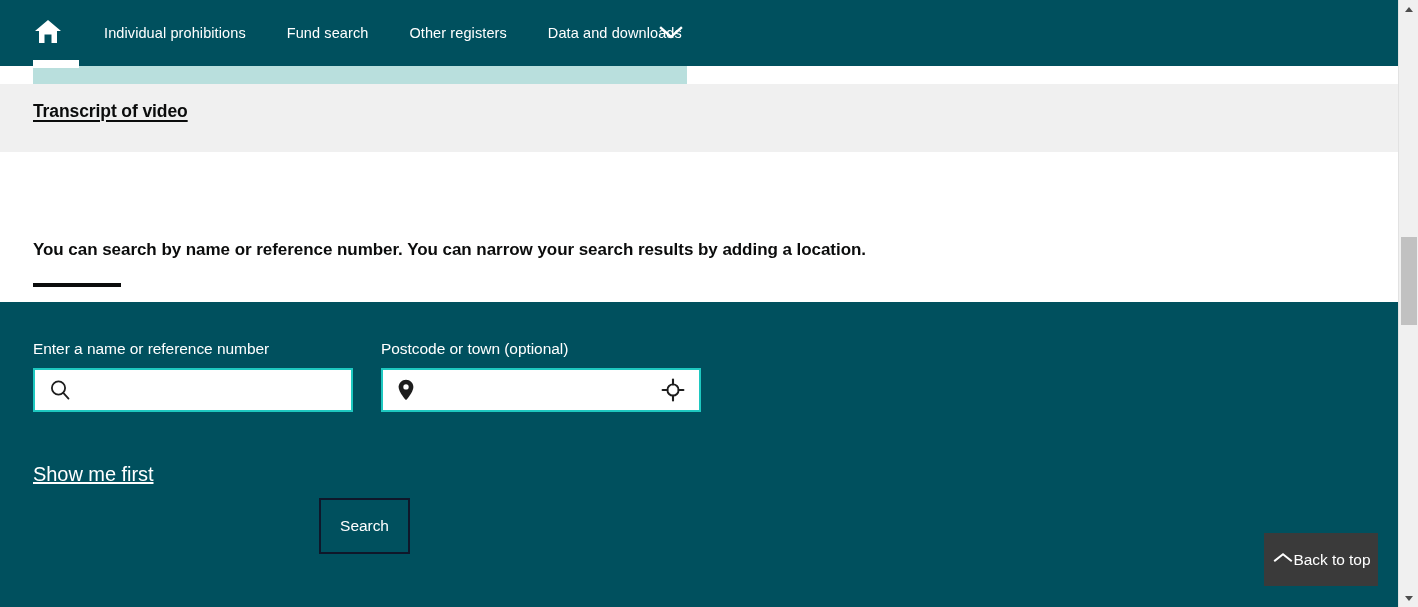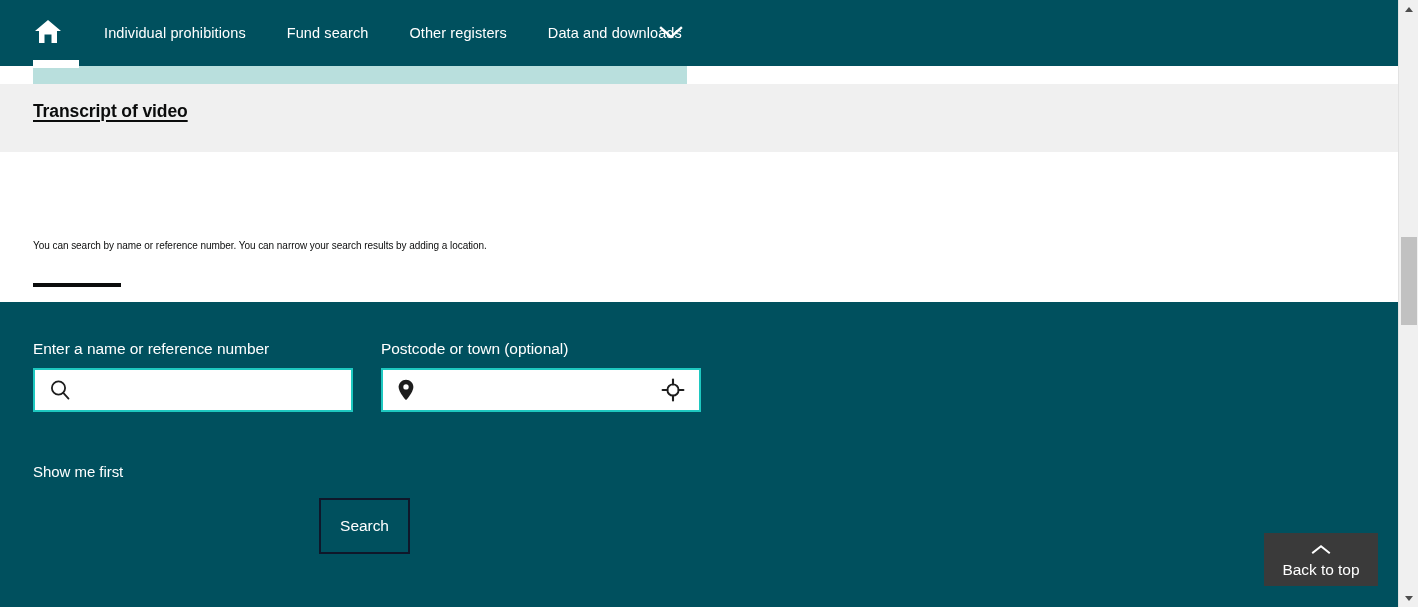--- a/index.html
+++ b/index.html
@@ -140,25 +140,26 @@
     font-weight: bold;
     color: #0b0c0c;
     letter-spacing: -0.4px;
     white-space: nowrap;
     font-family: "Liberation Sans", sans-serif;
   }
   .page-subtitle {
     position: absolute;
     left: 33px;
     top: 88px;
-    font-size: 10px;
+    font-size: 17px;
     color: #0b0c0c;
     letter-spacing: -0.05px;
     white-space: nowrap;
     font-family: "Liberation Sans", sans-serif;
+    font-weight: bold;
   }
   .title-rule {
     position: absolute;
     left: 33px;
     top: 131px;
     width: 88px;
     height: 4px;
     background: #0b0c0c;
   }
 
@@ -221,24 +222,25 @@
   #field-name input { padding-left: 46px; }
   #field-postcode { left: 381px; top: 38px; width: 320px; }
   #field-postcode .input-wrap { width: 320px; }
   #field-postcode input { padding-left: 46px; padding-right: 46px; }
 
   
   .show-me-label {
     position: absolute;
     left: 33px;
     top: 161px;
-    font-size: 15px;
-    color: #ffffff;
-    letter-spacing: -0.05px;
-    font-family: "Liberation Sans", sans-serif;
+    font-size: 20px;
+    color: #ffffff;
+    letter-spacing: -0.05px;
+    font-family: "Liberation Sans", sans-serif;
+    text-decoration: underline;
   }
   .radio-row {
     position: absolute;
     left: 33px;
     top: 198px;
     display: flex;
     align-items: center;
   }
   .radio-opt {
     display: flex;
@@ -284,21 +286,21 @@
   
   .back-to-top {
     position: absolute;
     left: 1264px;
     top: 533px;
     width: 114px;
     height: 53px;
     background: #3a3a3a;
     color: #ffffff;
     display: flex;
-    flex-direction: column;
+    flex-direction: row;
     align-items: center;
     justify-content: center;
     cursor: pointer;
     z-index: 20;
   }
   .btt-caret { margin-bottom: 3px; display: block; }
   .btt-text {
     font-size: 15.5px;
     line-height: 1;
     letter-spacing: -0.05px;

